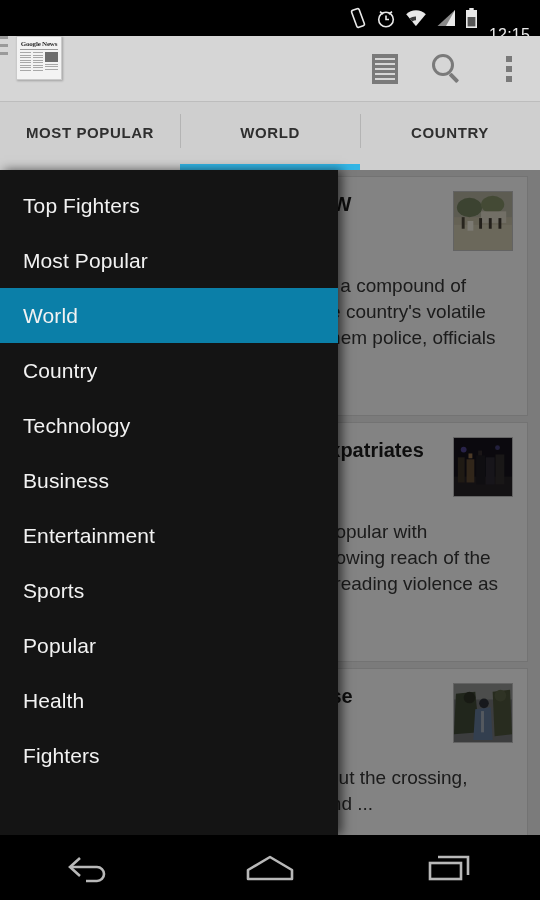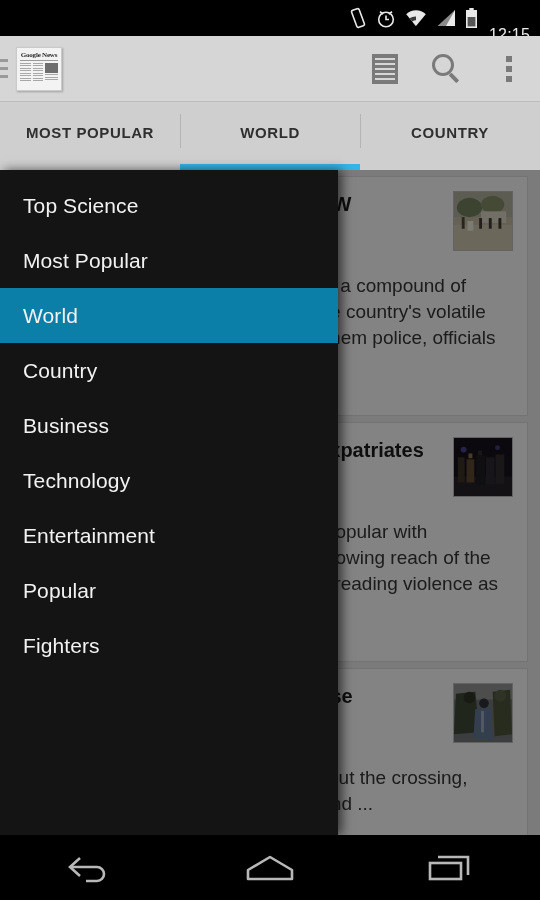--- a/index.html
+++ b/index.html
@@ -18,21 +18,21 @@
     justify-content:flex-end; padding-right:10px; gap:9px;
   }
   .sb-icon { display:flex; align-items:center; justify-content:center; }
   .sb-time { color:#e9e9e9; font-size:16px; letter-spacing:0.2px; margin-left:2px;margin-top:34px; }
 
   
   .actionbar {
     position:absolute; top:36px; left:0; width:540px; height:66px;
     background:#d6d6d6;
     border-bottom:1px solid #bdbdbd;
-    display:flex; align-items:center;
+    display:flex; align-items:flex-start;
   }
   .ab-hamburger {
     width:16px; margin-left:-8px;
     display:flex; flex-direction:column; gap:5px; justify-content:center;
   }
   .ab-hamburger i { display:block; height:3px; background:#9a9a9a; width:16px; }
   .app-logo {
     margin-left:8px; width:46px; height:44px;
     background:#f3f3f3; border:1px solid #cacaca;
     box-shadow:1px 1px 2px rgba(0,0,0,.25);
@@ -320,42 +320,48 @@
       <div class="card-body">Fighters launched a raid aiming to shut the crossing, officials said, leaving several dead and ...</div>
     </div>
 
   </div>
 
   <div class="scrim"></div>
 
   <div class="drawer">
     <div style="height:8px"></div>
     <div class="drawer-item">
-      <span>Top Science</span>
+      <span>Top Fighters</span>
     </div>
     <div class="drawer-item">
       <span>Most Popular</span>
     </div>
     <div class="drawer-item active">
       <span>World</span>
     </div>
     <div class="drawer-item">
       <span>Country</span>
     </div>
     <div class="drawer-item">
+      <span>Technology</span>
+    </div>
+    <div class="drawer-item">
       <span>Business</span>
     </div>
     <div class="drawer-item">
-      <span>Technology</span>
-    </div>
-    <div class="drawer-item">
       <span>Entertainment</span>
     </div>
     <div class="drawer-item">
+      <span>Sports</span>
+    </div>
+    <div class="drawer-item">
       <span>Popular</span>
+    </div>
+    <div class="drawer-item">
+      <span>Health</span>
     </div>
     <div class="drawer-item">
       <span>Fighters</span>
     </div>
   </div>
 
   <div class="navbar">
     <div class="nav-btn">
       <svg width="52" height="34" viewBox="0 0 52 34">
         <path d="M16 7 L6 16 L16 25" fill="none" stroke="#b8b8b8" stroke-width="2.6"></path>

